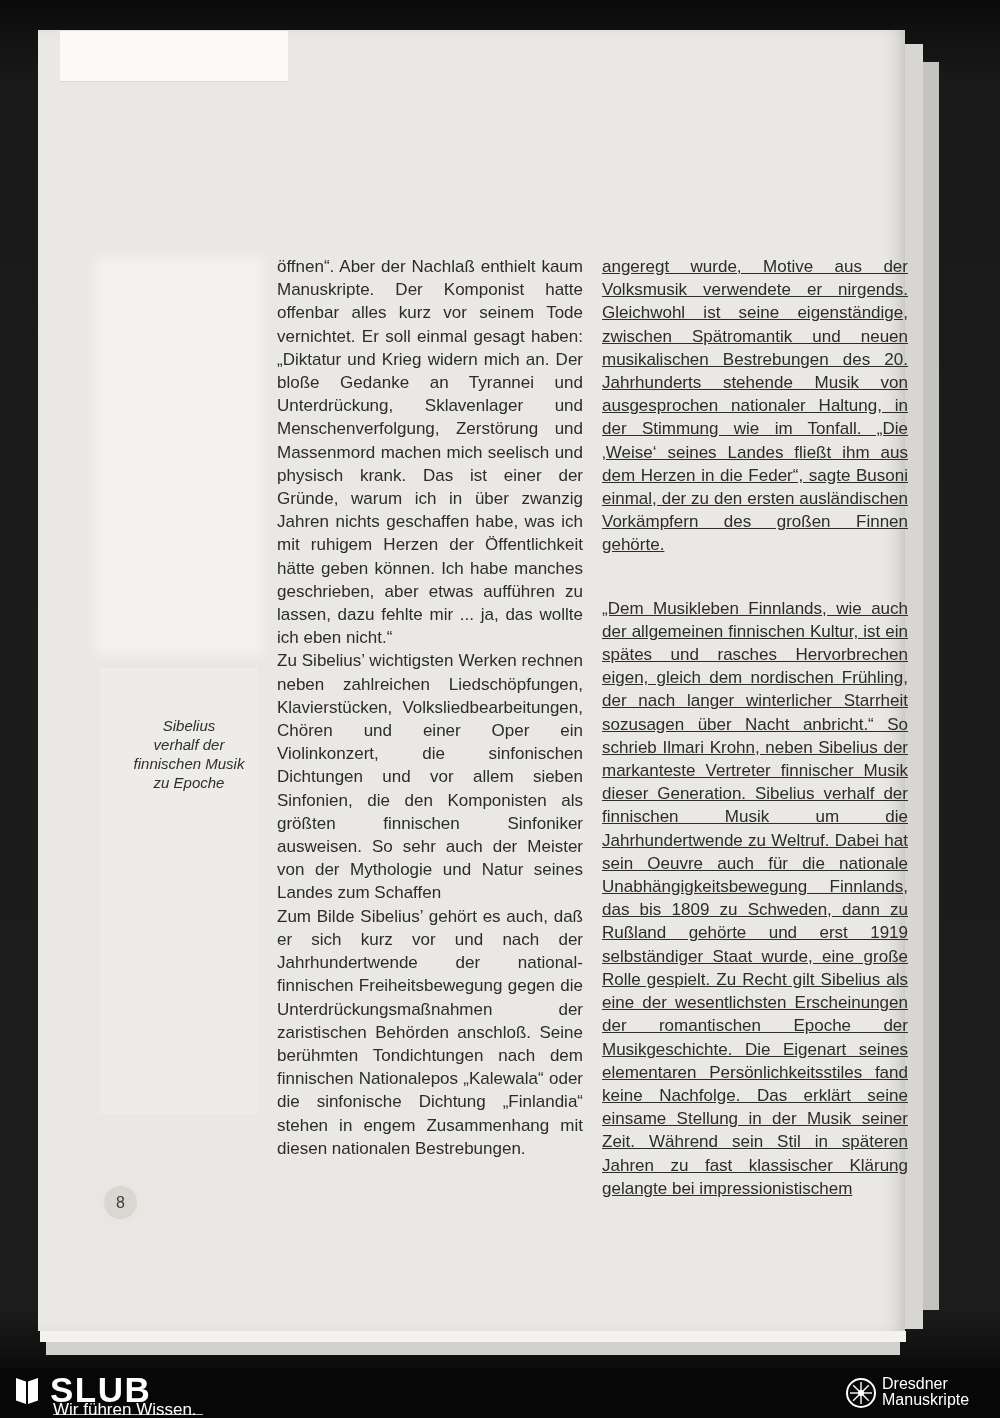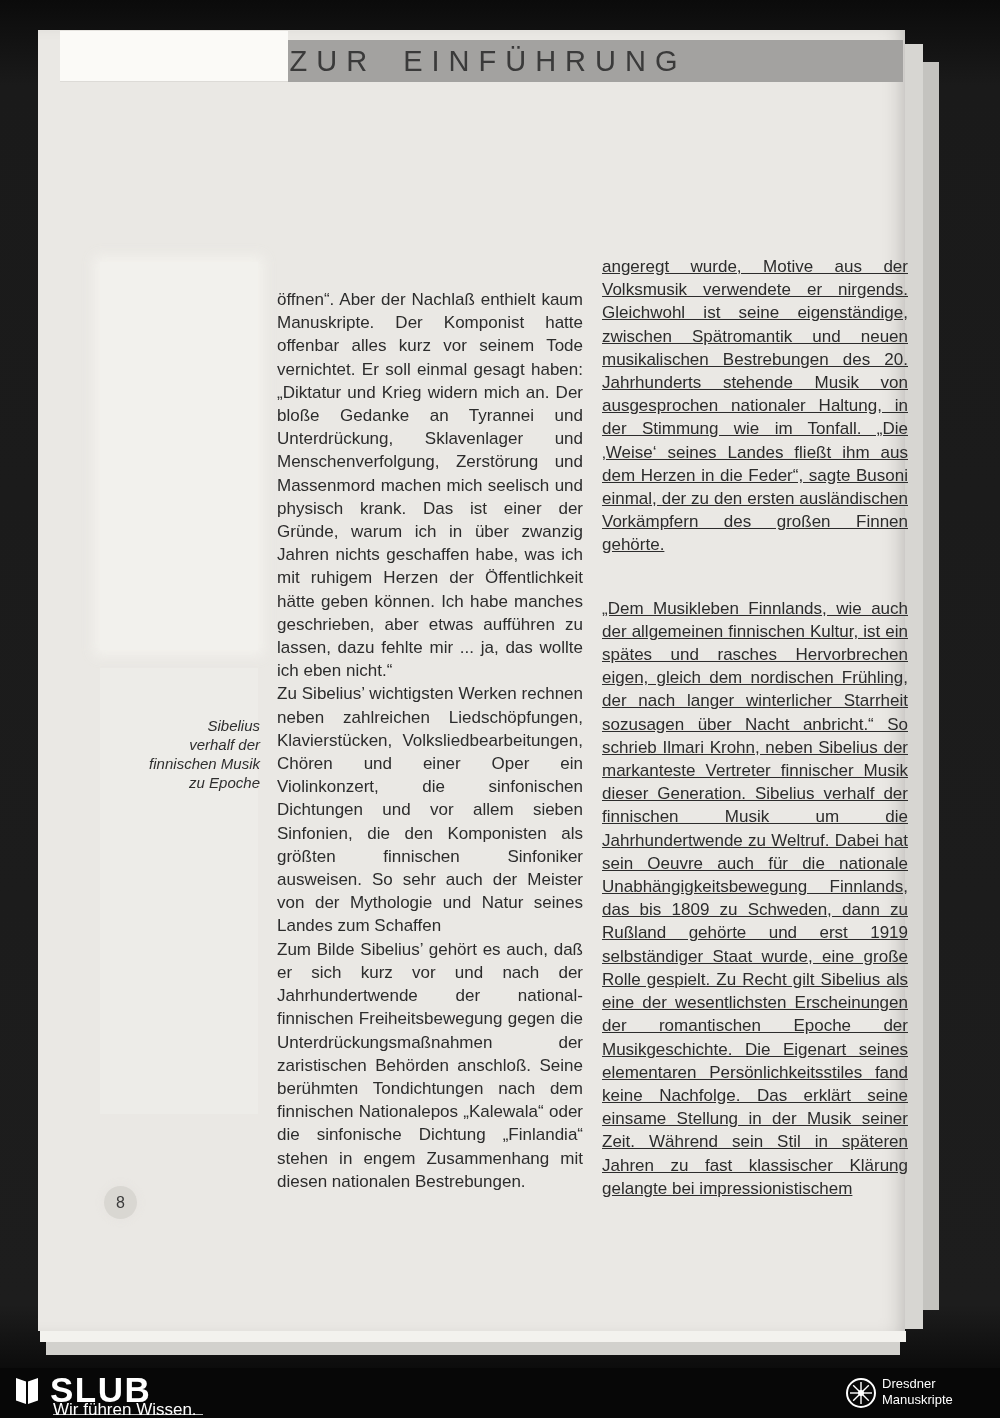--- a/index.html
+++ b/index.html
@@ -47,28 +47,28 @@
     background: rgba(242,241,237,0.45);
   }
 
   
   .col {
     position: absolute; width: 306px; top: 255px;
     color: #2c2c2c; font-size: 17px; line-height: 23.2px;
     text-align: justify; hyphens: auto; -webkit-hyphens: auto;
   }
   .col p { margin: 0; }
-  .col-left { left: 277px; margin-top: 33px; }
+  .col-left { left: 277px; }
   .col-right { left: 602px; text-decoration: underline; }
   .col-right p + p { margin-top: 40px; }
 
   
   .margin-caption {
     position: absolute; left: 118px; top: 716px; width: 142px;
-    text-align: right; font-style: italic; font-size: 15px; line-height: 19px;
+    text-align: center; font-style: italic; font-size: 15px; line-height: 19px;
     color: #2e2e2e;
   }
 
   
   .page-number {
     position: absolute; left: 104px; top: 1186px; width: 33px; height: 33px;
     border-radius: 50%; background: #d9d7d2;
     display: flex; align-items: center; justify-content: center;
     font-size: 16px; color: #3b3b3b;
     box-shadow: 0 0 6px 2px rgba(230,228,224,0.8);
@@ -86,39 +86,36 @@
   }
   .slub-tagline {
     position: absolute; left: 53px; top: 32px; font-size: 17px; color: #fff;
   }
   .slub-rule {
     position: absolute; left: 53px; top: 46px; width: 150px; height: 1px;
     background: rgba(255,255,255,0.75);
   }
   .phil-logo { position: absolute; left: 845px; top: 9px; cursor: pointer; }
   .phil-text {
-    position: absolute; left: 882px; top: 8px; font-size: 13px; line-height: 16px;
+    position: absolute; left: 882px; top: 8px; font-size: 16px; line-height: 16px;
     color: #fff;
   }
 </style>
 </head>
 <body>
 
 <div id="screen">
 
   <div class="scan"></div>
 
   <div class="edge edge-right-1"></div>
   <div class="edge edge-right-2"></div>
   <div class="edge edge-bottom-1"></div>
   <div class="edge edge-bottom-2"></div>
 
-  <div class="title-band">
-    <span class="title-text">ZUR EINFÜHRUNG</span>
-  </div>
   <div class="corner-top-left"></div>
 
   <div class="bleed-1"></div>
   <div class="bleed-2"></div>
 
   <div class="margin-caption">
     <div>Sibelius</div>
     <div>verhalf der</div>
     <div>finnischen Musik</div>
     <div>zu Epoche</div>

